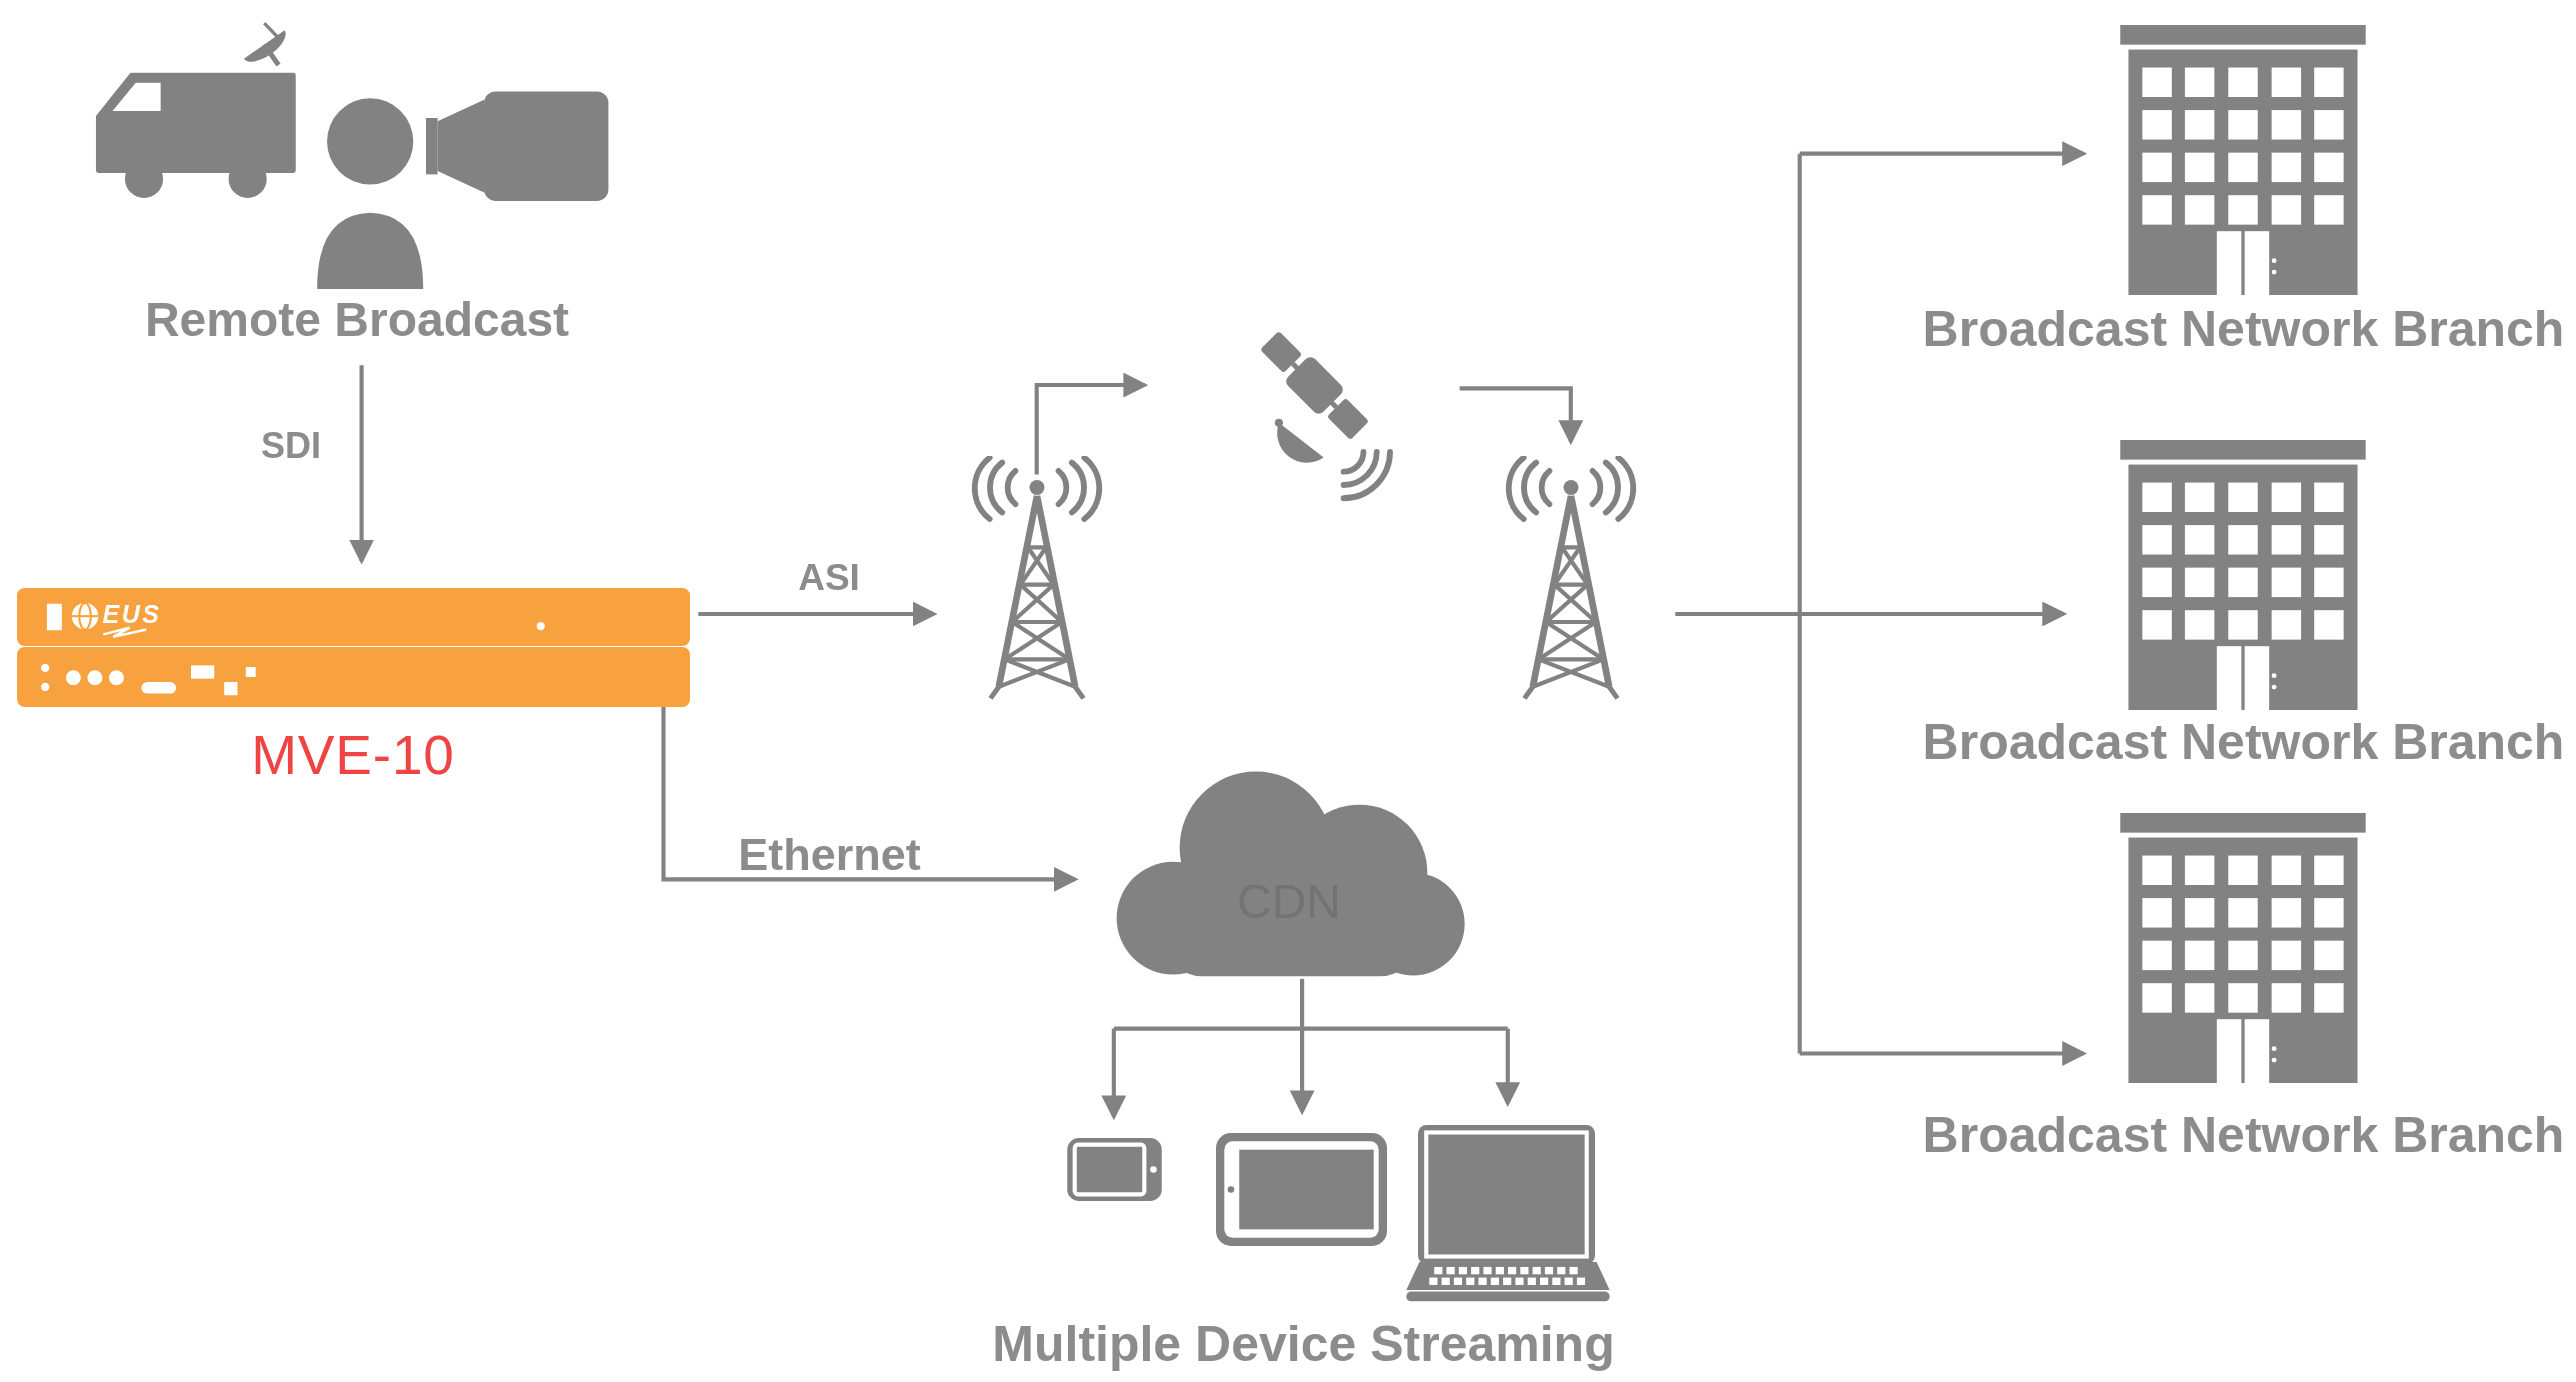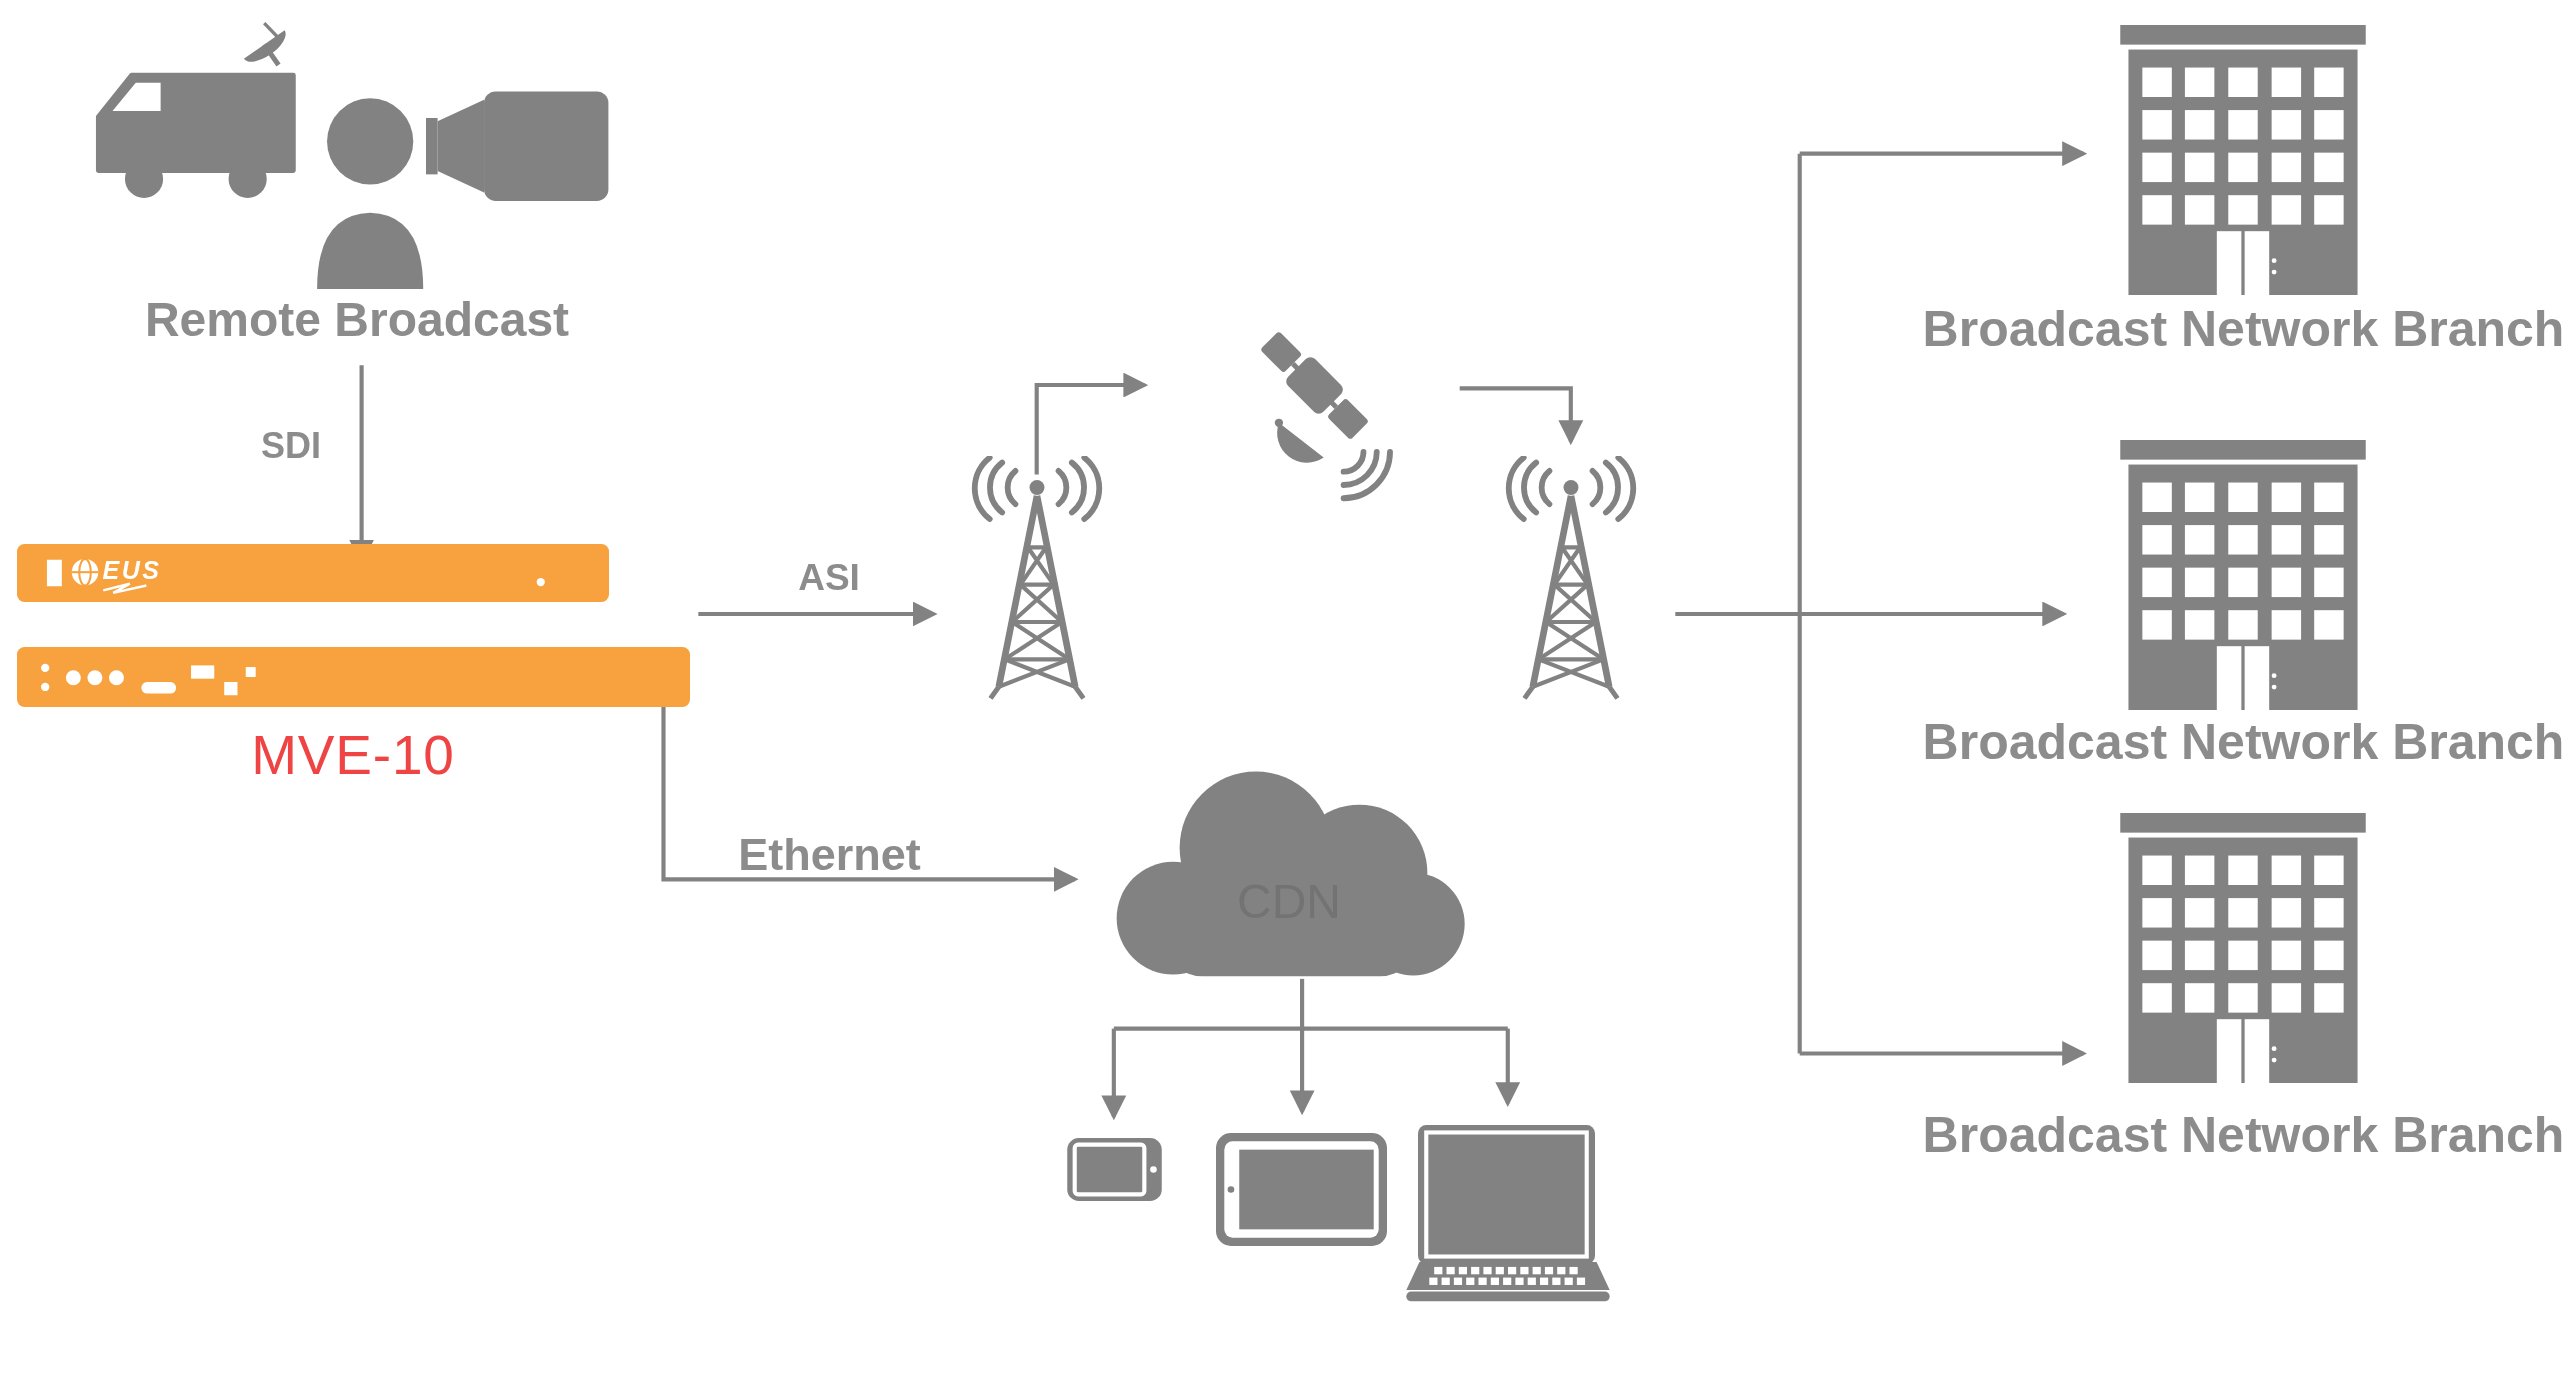--- a/index.html
+++ b/index.html
@@ -116,21 +116,21 @@
       <rect x="0" y="42" width="14" height="68"></rect>
       <polygon points="14,46 70,20 70,132 14,106"></polygon>
       <rect x="70" y="10" width="150" height="132" rx="14"></rect>
     </g>
   </svg>
 
   <div class="abs label center" style="left:104px;top:292px;width:506px;font-size:48px">Remote Broadcast</div>
 
   <div class="abs label center" style="left:241px;top:425px;width:100px;font-size:36px">SDI</div>
 
-  <div class="orange-bar" style="left:16.6px;top:544px;width:592px;height:58px">
+  <div class="orange-bar" style="left:16.6px;top:588px;width:673px;height:58px">
     <svg class="abs" style="left:0;top:0" width="673" height="58" viewBox="0 0 812 70">
       <rect x="36" y="19" width="18" height="32" fill="#ffffff"></rect>
       <circle cx="82" cy="34" r="16" fill="#ffffff"></circle>
       <ellipse cx="82" cy="34" rx="7" ry="16" fill="none" stroke="#F7A23E" stroke-width="2.5"></ellipse>
       <line x1="66" y1="34" x2="98" y2="34" stroke="#F7A23E" stroke-width="2.5"></line>
       <path d="M104 56 L136 48 L116 59 L156 50" stroke="#ffffff" stroke-width="3" fill="none"></path>
       <circle cx="632" cy="46" r="5" fill="#ffffff"></circle>
     </svg>
     <span class="brand">EUS</span>
   </div>
@@ -248,15 +248,16 @@
         <rect x="118" y="19" width="10" height="9"></rect>
         <rect x="133" y="19" width="10" height="9"></rect>
         <rect x="148" y="19" width="10" height="9"></rect>
         <rect x="163" y="19" width="10" height="9"></rect>
         <rect x="178" y="19" width="10" height="9"></rect>
         <rect x="193" y="19" width="10" height="9"></rect>
         <rect x="208" y="19" width="10" height="9"></rect>
     </g>
   </svg>
 
+  <div class="abs label center" style="left:972px;top:1315px;width:663px;font-size:50px">Multiple Device Streaming</div>
 
 </div>
 
 
 </body></html>

